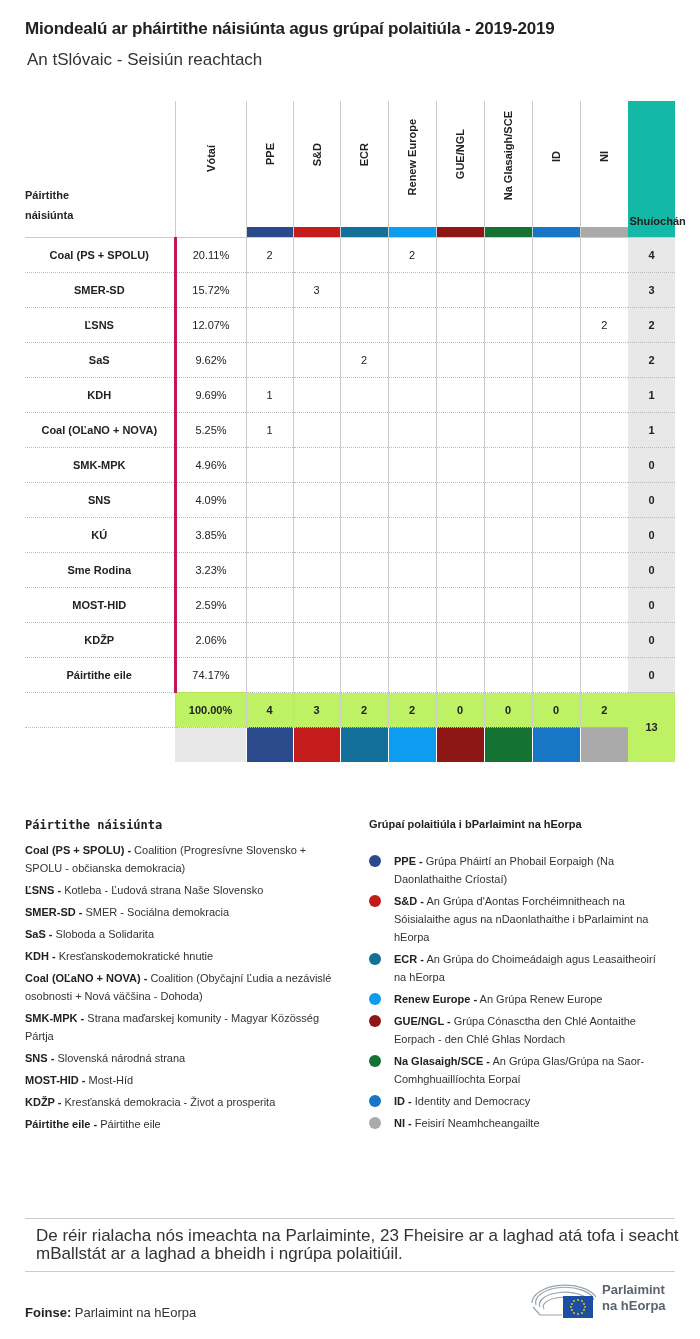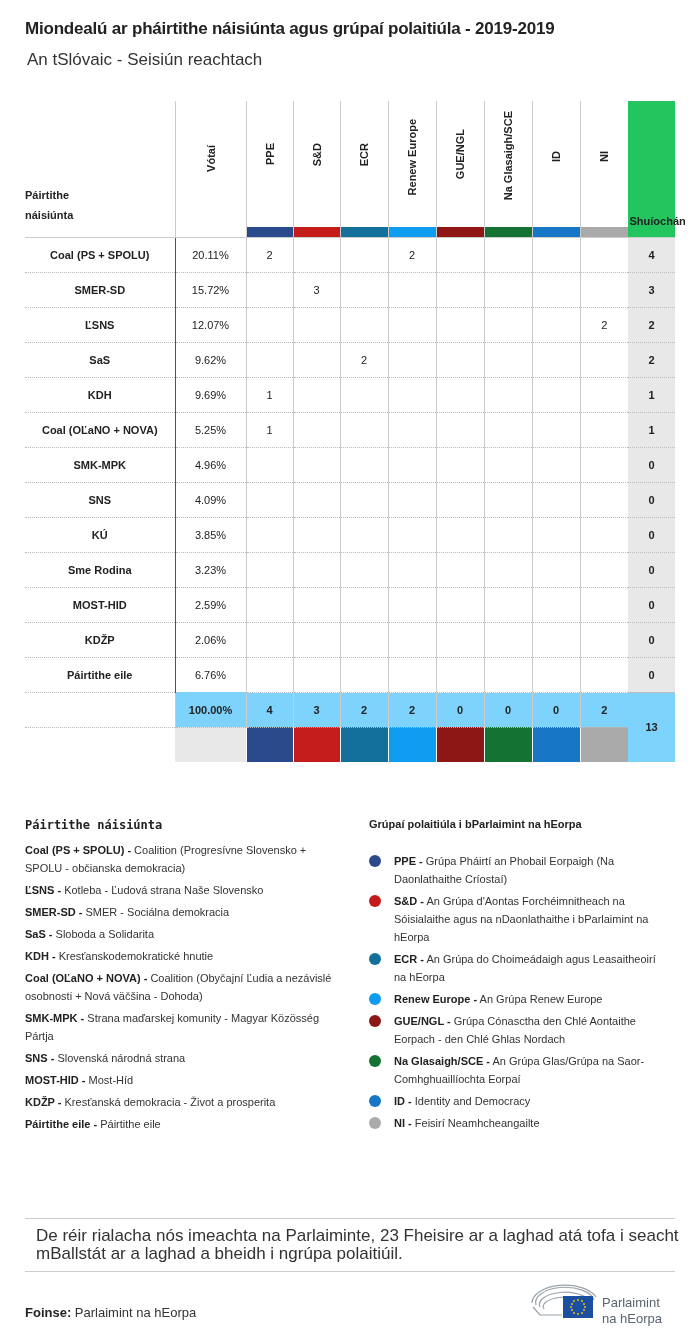--- a/index.html
+++ b/index.html
@@ -7,49 +7,49 @@
 .wrap{position:relative;width:700px;height:1339px}
 .title{position:absolute;left:25px;top:19px;font-size:17px;font-weight:bold;color:#222;letter-spacing:-0.2px}
 .subtitle{position:absolute;left:27px;top:50px;font-size:17px;color:#333}
 table.t{position:absolute;left:25px;top:101px;border-collapse:collapse;table-layout:fixed}
 table.t td,table.t th{padding:0;font-size:11px;text-align:center}
 .hdr th{height:136px;vertical-align:bottom;position:relative;border-left:1px solid #ccc;font-weight:bold}
 .hdr th.first{border-left:none;text-align:left;padding-bottom:12px;font-size:11px;line-height:20px;vertical-align:bottom}
 .hdr th.votes{border-right:1px solid #ccc}
 .vtxt{position:absolute;left:50%;top:10px;writing-mode:vertical-rl;transform:translateX(-50%) rotate(180deg);white-space:nowrap;font-size:11px;font-weight:bold;color:#222;height:auto}
 .cbar{position:absolute;left:0;right:0;bottom:0;height:10px}
-.seats{background:#22c55e}
+.seats{background:#14b8a6}
 .hdr th.seats{border-left:none;padding-bottom:6px;line-height:20px;font-size:11px}
 tbody.rows tr td{height:35px;border-top:1px dotted #bbb}
 tbody.rows tr:first-child td{border-top:1px solid #ccc}
 td.pname{text-align:left;font-weight:bold;font-size:11px}
-td.vote{border-right:1px solid #ccc;border-left:1px solid #be185d}
+td.vote{border-right:1px solid #ccc;border-left:3px solid #be185d}
 td.g{border-left:1px solid #ccc}
 td.s{background:#e8e8e8;font-weight:bold}
-tr.tot td{height:42px;border-top:1px dotted #bbb;background:#7dd3fc;font-weight:bold;vertical-align:middle}
+tr.tot td{height:42px;border-top:1px dotted #bbb;background:#bef264;font-weight:bold;vertical-align:middle}
 tr.tot td.blank{background:#fff;border-right:1px solid #ccc}
 tr.tot td.g{border-left:1px solid #ccc;position:relative;padding-top:0}
 tr.bars td{height:10px;padding:0}
 tr.bars td.blank{background:#fff}
 tr.bars td.grey{background:#e8e8e8}
 .legend-left{position:absolute;left:25px;top:818px;width:320px}
 .legend-right{position:absolute;left:369px;top:818px;width:300px}
 .lh{font-family:"DejaVu Sans Mono",monospace;font-weight:bold;font-size:12px;margin-bottom:9px;color:#222}
 .lh2{font-weight:bold;font-size:11px;margin-bottom:22px;color:#222}
 .li{font-size:11px;line-height:18px;margin-bottom:4px;color:#333}
 .li b{color:#222}
 .ri{position:relative;padding-left:25px;font-size:11px;line-height:18px;margin-bottom:4px;color:#333}
 .ri b{color:#222}
 .dot{position:absolute;left:0;top:3px;width:12px;height:12px;border-radius:50%}
 .hr{position:absolute;left:25px;width:650px;height:1px;background:#ccc}
 .note{position:absolute;left:36px;top:1227px;width:650px;font-size:17px;line-height:18px;color:#333}
 .src{position:absolute;left:25px;top:1305px;font-size:13px;color:#333}
 .src b{color:#222}
 .logo{position:absolute;left:530px;top:1281px;width:150px;height:40px}
-.logo-text{position:absolute;left:72px;top:14px;font-size:13px;font-weight:normal;color:#5a6470;line-height:16px}
+.logo-text{position:absolute;left:72px;top:1px;font-size:13px;font-weight:bold;color:#5a6470;line-height:16px}
 </style>
 </head>
 <body>
 
 <div class="wrap">
   <div class="title">Miondealú ar pháirtithe náisiúnta agus grúpaí polaitiúla - 2019-2019</div>
   <div class="subtitle">An tSlóvaic - Seisiún reachtach</div>
 
   <table class="t">
     <colgroup>
@@ -258,21 +258,21 @@
           <td class="g"></td>
           <td class="g"></td>
           <td class="g"></td>
           <td class="g"></td>
           <td class="g"></td>
           <td class="g"></td>
           <td class="s">0</td>
         </tr>
         <tr>
           <td class="pname">Páirtithe eile</td>
-          <td class="vote">6.76%</td>
+          <td class="vote">74.17%</td>
           <td class="g"></td>
           <td class="g"></td>
           <td class="g"></td>
           <td class="g"></td>
           <td class="g"></td>
           <td class="g"></td>
           <td class="g"></td>
           <td class="g"></td>
           <td class="s">0</td>
         </tr>

